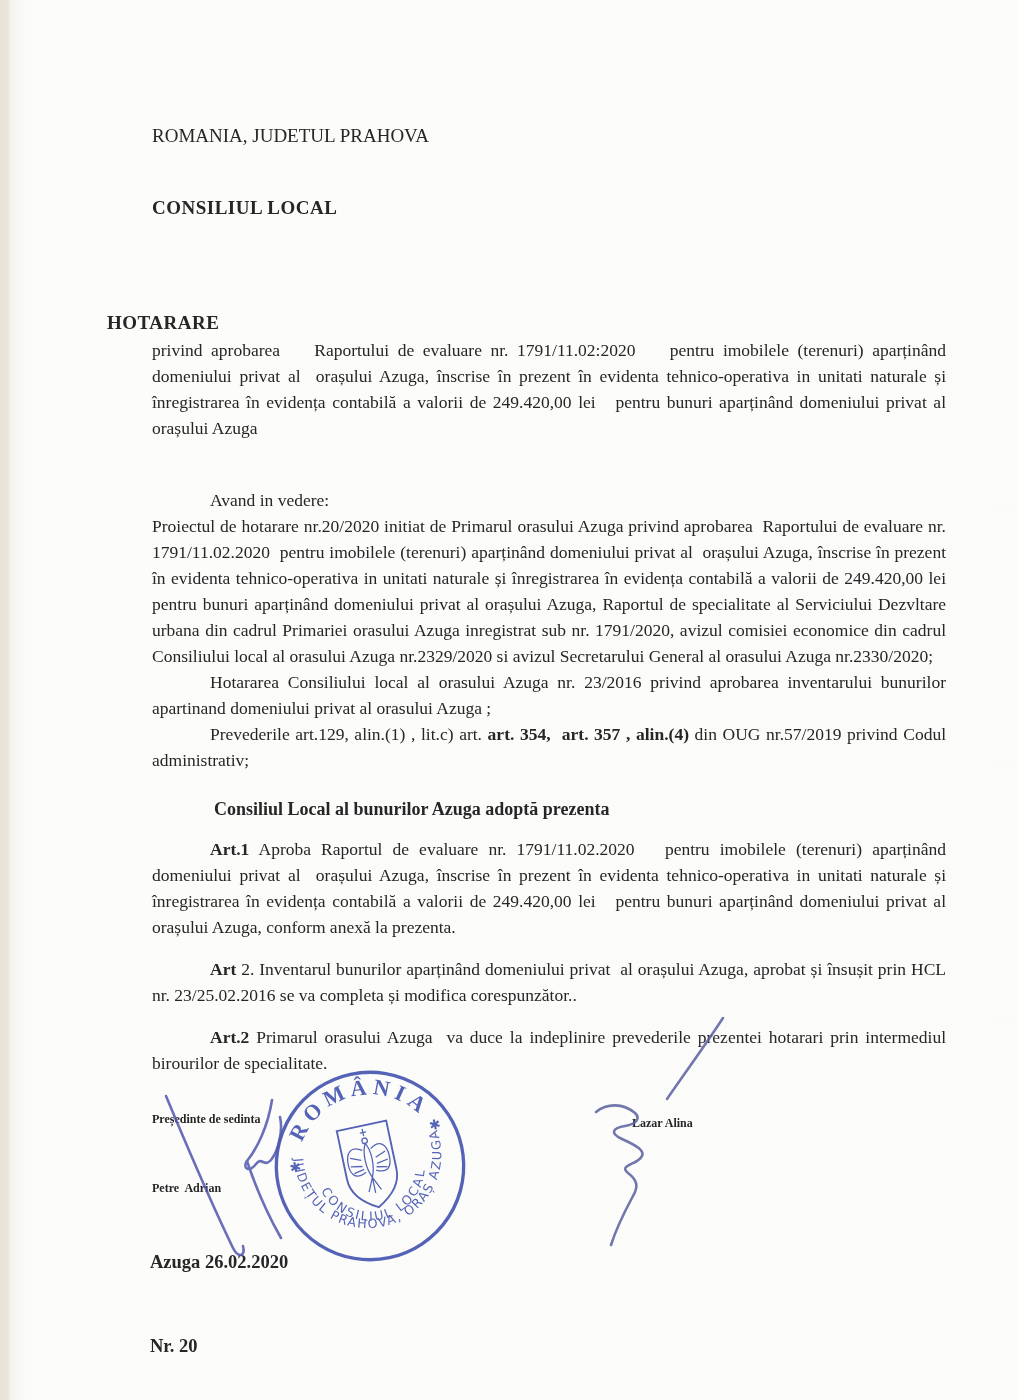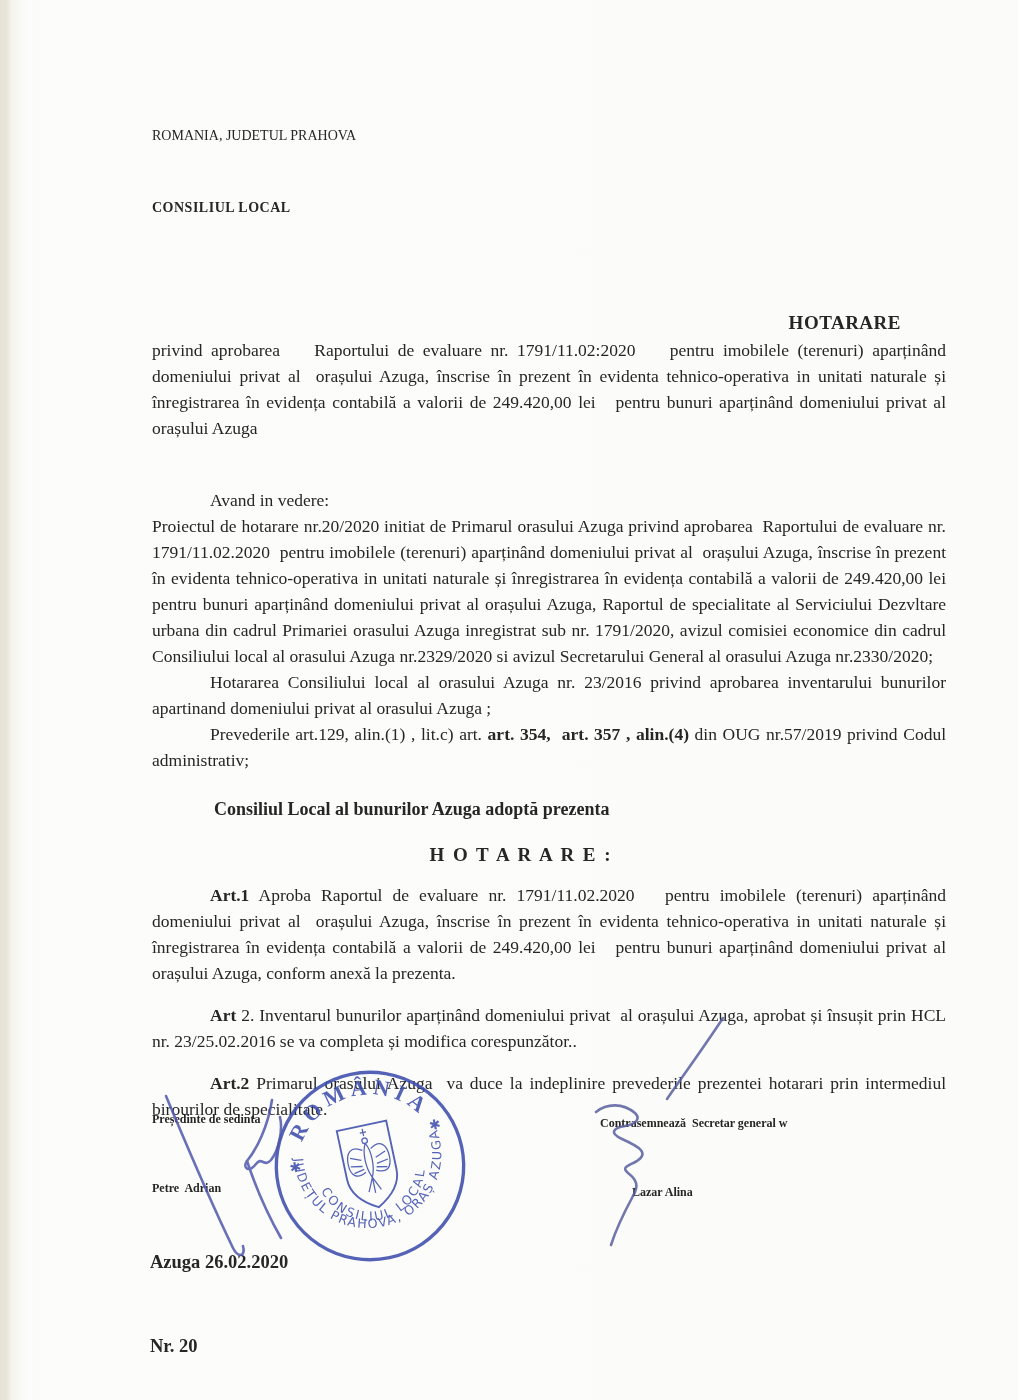--- a/index.html
+++ b/index.html
@@ -9,24 +9,24 @@
     margin:0 auto;
     background:
       linear-gradient(90deg,#e7e3d6 0px,#e9e5da 7px,#f4f3ee 11px,#fbfbf9 26px,#fcfcfb 60px,#fbfbfa 100%);
     font-family:"Liberation Serif","DejaVu Serif",serif;
     color:#262626;
     overflow:hidden;
   }
   .content{
     position:absolute;left:152px;top:76px;width:794px;
   }
-  .hdr{font-size:14px;line-height:24px;white-space:pre-wrap;}
+  .hdr{font-size:19px;line-height:24px;white-space:pre-wrap;}
   .hdr .bold{font-weight:bold;letter-spacing:.5px;}
   .doc-title{
-    margin-top:44px;text-align:right;font-weight:bold;font-size:19px;
+    margin-top:44px;text-align:left;font-weight:bold;font-size:19px;
     position:relative;left:-45px;letter-spacing:.5px;
   }
   p{margin:0;}
   .para{
     font-size:17.5px;line-height:26px;text-align:justify;white-space:pre-wrap;
   }
   .subtitle{margin-top:3px;}
   .sec-gap{margin-top:46px;}
   .indent{text-indent:58px;}
   .b{font-weight:bold;}
@@ -70,37 +70,35 @@
 
     <p class="para">Proiectul de hotarare nr.20/2020 initiat de Primarul orasului Azuga privind aprobarea  Raportului de evaluare nr. 1791/11.02.2020  pentru imobilele (terenuri) aparținând domeniului privat al  orașului Azuga, înscrise în prezent în evidenta tehnico-operativa in unitati naturale și înregistrarea în evidența contabilă a valorii de 249.420,00 lei  pentru bunuri aparținând domeniului privat al orașului Azuga, Raportul de specialitate al Serviciului Dezvltare urbana din cadrul Primariei orasului Azuga inregistrat sub nr. 1791/2020, avizul comisiei economice din cadrul Consiliului local al orasului Azuga nr.2329/2020 si avizul Secretarului General al orasului Azuga nr.2330/2020;</p>
 
     <p class="para indent">Hotararea Consiliului local al orasului Azuga nr. 23/2016 privind aprobarea inventarului bunurilor apartinand domeniului privat al orasului Azuga ;</p>
 
     <p class="para indent"><span>Prevederile art.129, alin.(1) , lit.c) art. </span><span class="b">art. 354,  art. 357 , alin.(4)</span><span> din OUG nr.57/2019 privind Codul administrativ;</span></p>
 
 
     <p class="adoption">Consiliul Local al bunurilor Azuga adoptă prezenta</p>
 
-    <div class="decision-title">H O T A R A R E :</div>
 
     <p class="para indent art"><span class="b">Art.1</span><span> Aproba Raportul de evaluare nr. 1791/11.02.2020   pentru imobilele (terenuri) aparținând domeniului privat al  orașului Azuga, înscrise în prezent în evidenta tehnico-operativa in unitati naturale și înregistrarea în evidența contabilă a valorii de 249.420,00 lei   pentru bunuri aparținând domeniului privat al orașului Azuga, conform anexă la prezenta.</span></p>
 
     <p class="para indent art"><span class="b">Art</span><span> 2. Inventarul bunurilor aparținând domeniului privat  al orașului Azuga, aprobat și însușit prin HCL nr. 23/25.02.2016 se va completa și modifica corespunzător..</span></p>
 
     <p class="para indent art"><span class="b">Art.2</span><span> Primarul orasului Azuga  va duce la indeplinire prevederile prezentei hotarari prin intermediul birourilor de specialitate.</span></p>
 
   </div>
 
   <div class="sig sig-left">
     <div>Președinte de sedinta</div>
     <div class="name">Petre  Adrian</div>
   </div>
 
   <div class="sig sig-right">
-    <div>Contrasemnează  Secretar general w</div>
     <div class="name">Lazar Alina</div>
   </div>
 
   <div class="footer">
     <div>Azuga 26.02.2020</div>
     <div>Nr. 20</div>
   </div>
 
   <svg class="stamp" viewBox="0 0 190 190">
     <defs>

